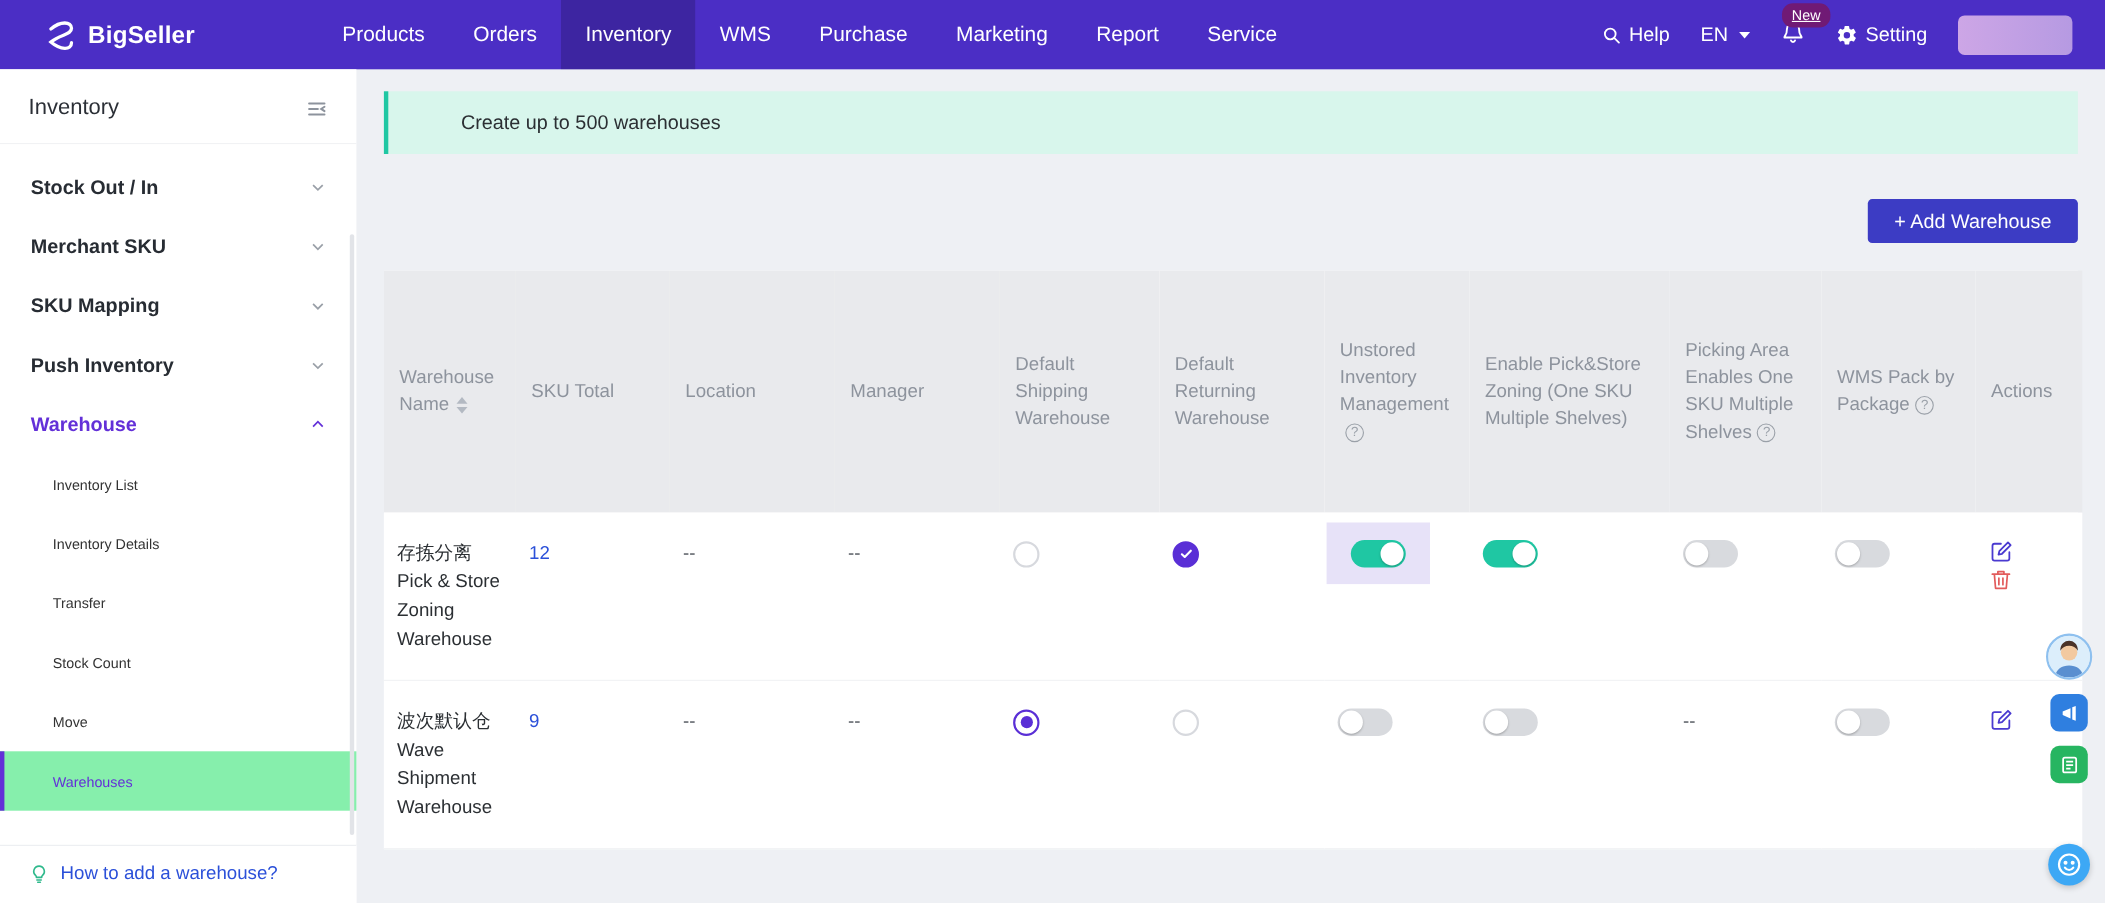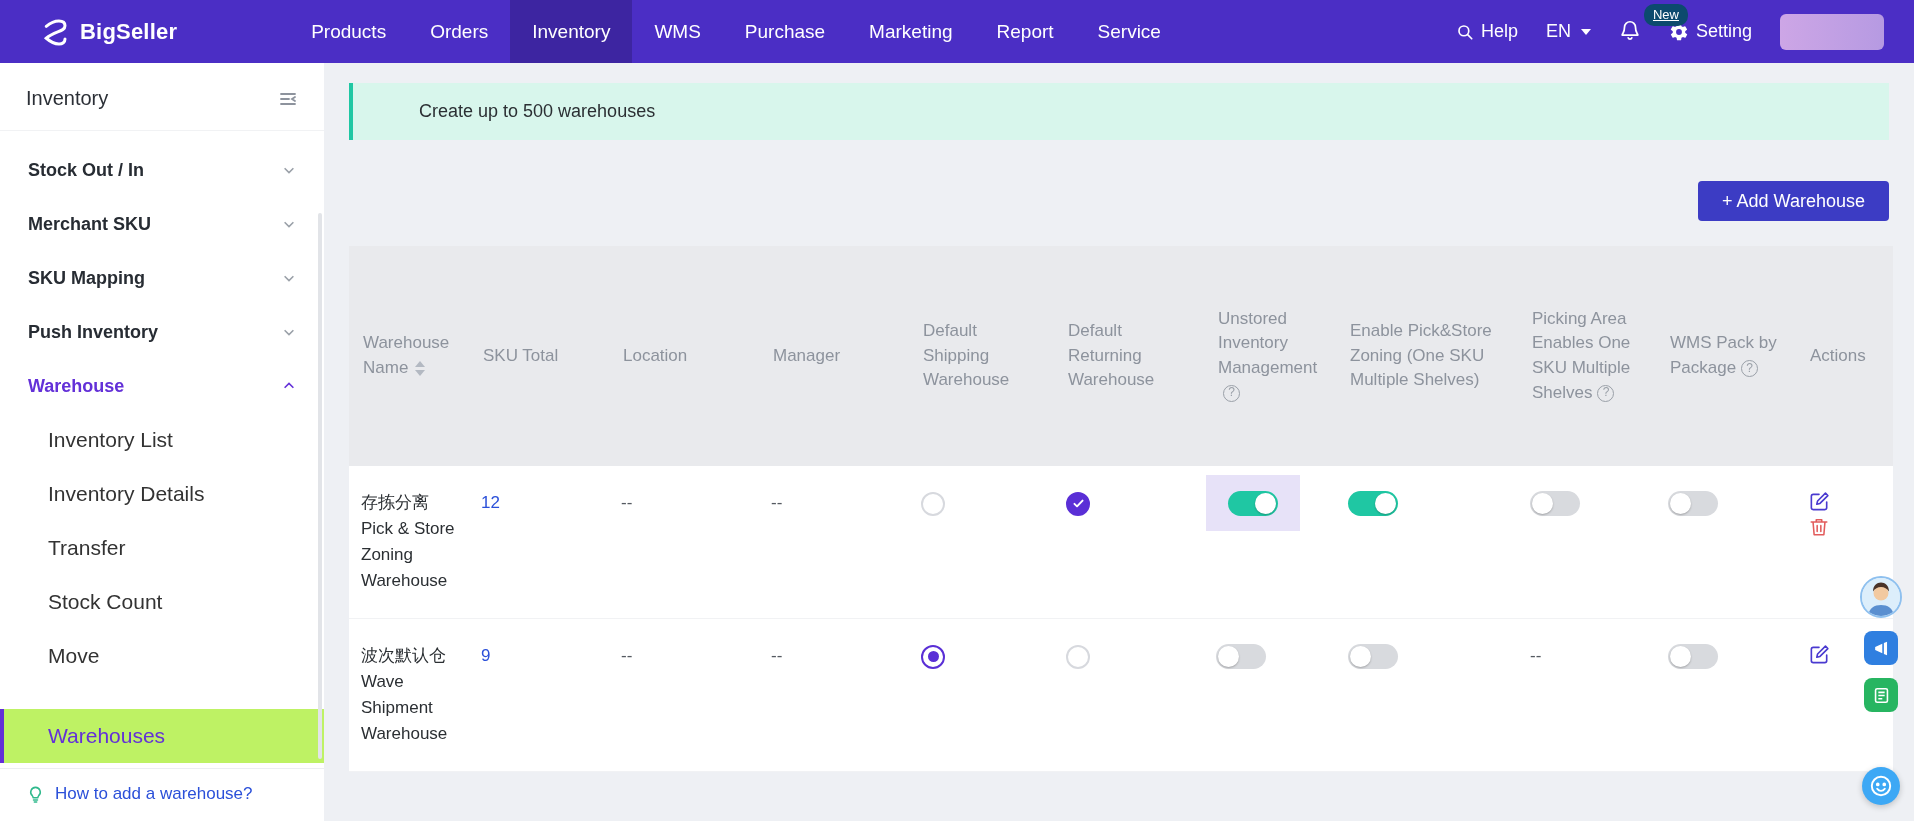--- a/index.html
+++ b/index.html
@@ -14,37 +14,37 @@
   .navbar { height: 63px; background: #4b2ec5; display: flex; align-items: stretch; color: #fff; padding: 0 30px 0 40px; }
   .brand { display: flex; align-items: center; gap: 10px; margin-right: 112px; }
   .brand-name { font-size: 22px; font-weight: 700; letter-spacing: .2px; }
   .nav-items { display: flex; align-items: stretch; }
   .nav-item { display: flex; align-items: center; padding: 0 22px; font-size: 19px; color: #fff; cursor: pointer; }
   .nav-item.active { background: rgba(0,0,0,.18); }
   .nav-right { margin-left: auto; display: flex; align-items: center; gap: 28px; }
   .nav-chip { display: flex; align-items: center; gap: 7px; font-size: 18px; cursor: pointer; white-space: nowrap; }
   .caret-down { width: 0; height: 0; border-left: 5px solid transparent; border-right: 5px solid transparent; border-top: 6px solid #fff; display: inline-block; margin-left: 3px; }
   .bell-wrap { position: relative; cursor: pointer; }
-  .badge-new { position: absolute; top: -15px; left: 25px; background: #0c4a6e; color: #fff; font-size: 13px; line-height: 1; padding: 4px 9px 5px; border-radius: 10px; text-decoration: underline; }
+  .badge-new { position: absolute; top: -15px; left: 1px; background: #701a75; color: #fff; font-size: 13px; line-height: 1; padding: 4px 9px 5px; border-radius: 10px; text-decoration: underline; }
   .user-chip { width: 104px; height: 36px; border-radius: 6px; background: linear-gradient(90deg,#cda6e6,#b69ae2); cursor: pointer; }
 
   
   .layout { display: flex; height: 758px; }
 
   
   .sidebar { width: 324px; background: #fff; position: relative; flex: none; }
   .sidebar-header { display: flex; align-items: center; justify-content: space-between; padding: 24px 26px 20px; font-size: 20px; color: #2b2f36; border-bottom: 1px solid #f1f2f4; }
   .collapse-btn { color: #8d939d; cursor: pointer; display: inline-flex; }
   .menu { padding-top: 12px; }
   .menu-item { height: 54px; display: flex; align-items: center; justify-content: space-between; padding: 0 28px; font-size: 18px; font-weight: 700; color: #272c33; cursor: pointer; }
   .menu-item .chev { color: #9aa0a8; display: inline-flex; }
   .menu-item.expanded { color: #6330d8; }
   .menu-item.expanded .chev { color: #6330d8; }
-  .sub-item { height: 54px; display: flex; align-items: center; padding: 0 28px 0 48px; font-size: 21px; color: #333; cursor: pointer; }
-  .sub-item.active { background: #bef264; color: #6330d8; border-left: 4px solid #6330d8; padding-left: 44px; margin-top: 26px; }
+  .sub-item { height: 54px; display: flex; align-items: center; padding: 0 28px 0 48px; font-size: 13px; color: #333; cursor: pointer; }
+  .sub-item.active { background: #86efac; color: #6330d8; border-left: 4px solid #6330d8; padding-left: 44px; }
   .sidebar-footer { position: absolute; left: 0; right: 0; bottom: 0; border-top: 1px solid #eceef1; padding: 15px 26px 17px; display: flex; align-items: center; gap: 10px; background: #fff; }
   .footer-link { color: #2b50d9; font-size: 17px; cursor: pointer; }
   .side-scrollbar { position: absolute; top: 150px; bottom: 62px; right: 2px; width: 4px; background: #e2e4e8; border-radius: 2px; }
 
   
   .content { flex: 1; padding: 20px 25px; overflow: hidden; position: relative; }
   .banner { height: 57px; background: #d8f6ec; border-left: 4px solid #1fc7a3; display: flex; align-items: center; padding-left: 66px; font-size: 18px; color: #2b2f33; }
   .toolbar { margin-top: 41px; display: flex; justify-content: flex-end; }
   .btn-add { height: 40px; background: #3c3cc4; color: #fff; border: none; border-radius: 4px; font-size: 18px; padding: 0 24px; cursor: pointer; font-family: inherit; }
 

